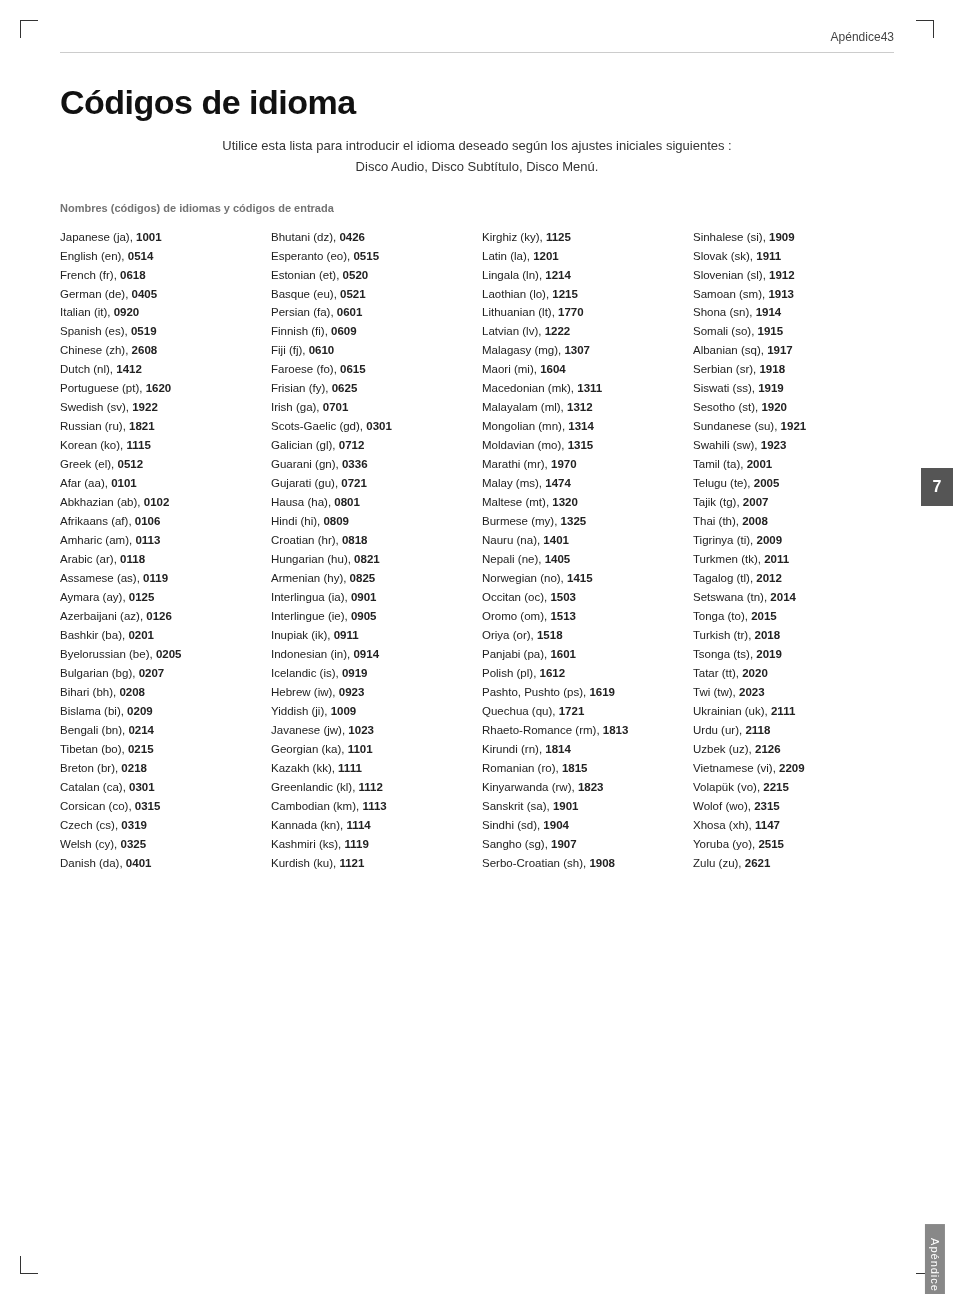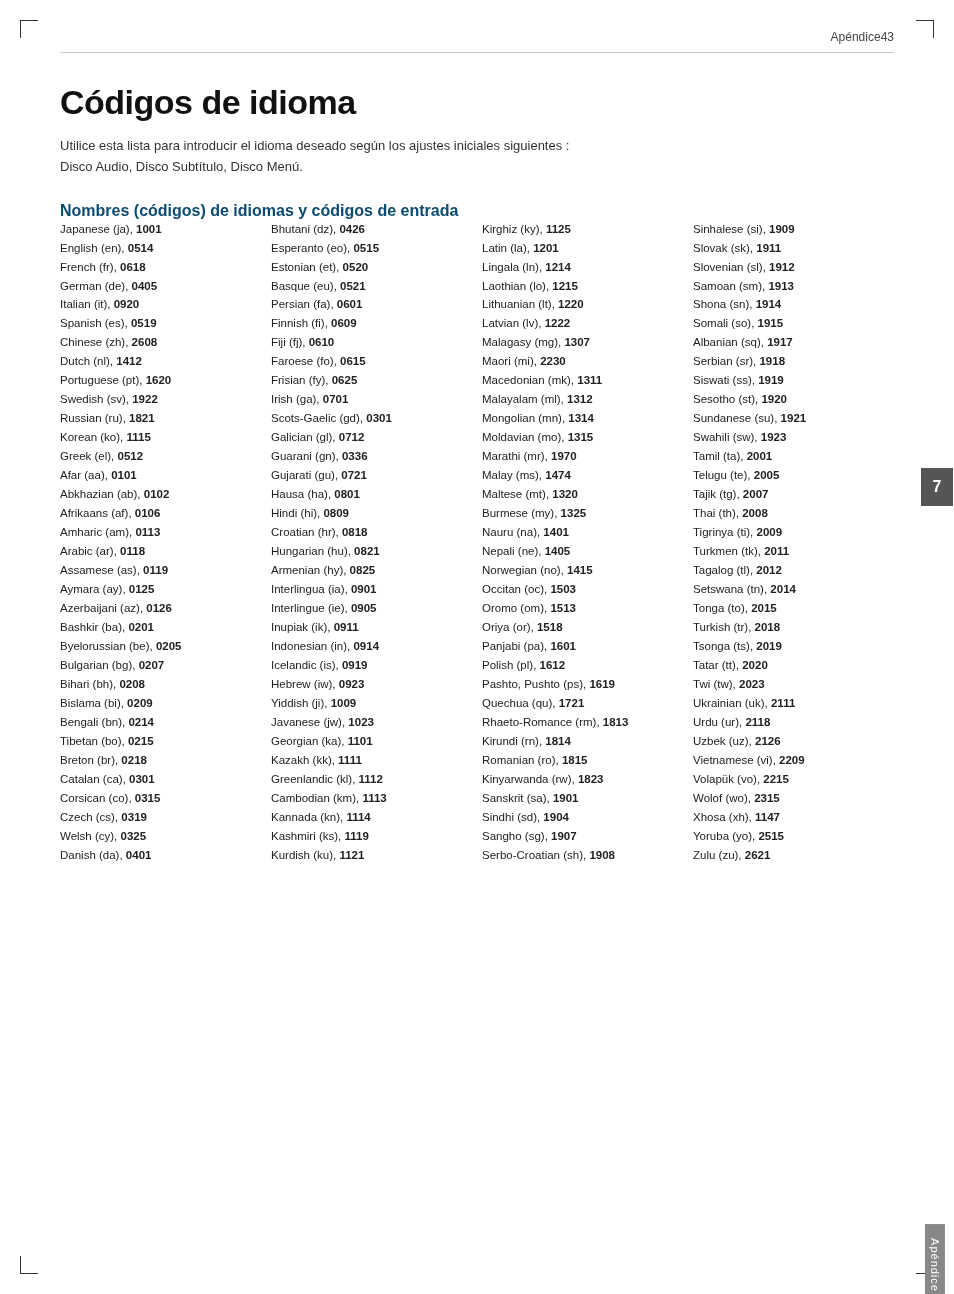--- a/index.html
+++ b/index.html
@@ -92,28 +92,29 @@
       color: #111;
       letter-spacing: -0.5px;
     }
 
     
     .intro-text {
       font-size: 13px;
       color: #333;
       margin-bottom: 24px;
       line-height: 1.6;
+      text-align: center;
     }
 
     
     .section-heading {
-      font-size: 16px;
+      font-size: 11px;
       font-weight: bold;
-      margin-bottom: 0;
-      color: #0c4a6e;
+      margin-bottom: 14px;
+      color: #737373;
     }
 
     
     .lang-grid {
       display: grid;
       grid-template-columns: repeat(4, 1fr);
       gap: 0 10px;
     }
 
     .lang-column {
@@ -226,24 +227,24 @@
         <p class="lang-entry">Cambodian (km), <b>1113</b></p>
         <p class="lang-entry">Kannada (kn), <b>1114</b></p>
         <p class="lang-entry">Kashmiri (ks), <b>1119</b></p>
         <p class="lang-entry">Kurdish (ku), <b>1121</b></p>
       </div>
       <div class="lang-column">
         <p class="lang-entry">Kirghiz (ky), <b>1125</b></p>
         <p class="lang-entry">Latin (la), <b>1201</b></p>
         <p class="lang-entry">Lingala (ln), <b>1214</b></p>
         <p class="lang-entry">Laothian (lo), <b>1215</b></p>
-        <p class="lang-entry">Lithuanian (lt), <b>1220</b></p>
+        <p class="lang-entry">Lithuanian (lt), <b>1770</b></p>
         <p class="lang-entry">Latvian (lv), <b>1222</b></p>
         <p class="lang-entry">Malagasy (mg), <b>1307</b></p>
-        <p class="lang-entry">Maori (mi), <b>2230</b></p>
+        <p class="lang-entry">Maori (mi), <b>1604</b></p>
         <p class="lang-entry">Macedonian (mk), <b>1311</b></p>
         <p class="lang-entry">Malayalam (ml), <b>1312</b></p>
         <p class="lang-entry">Mongolian (mn), <b>1314</b></p>
         <p class="lang-entry">Moldavian (mo), <b>1315</b></p>
         <p class="lang-entry">Marathi (mr), <b>1970</b></p>
         <p class="lang-entry">Malay (ms), <b>1474</b></p>
         <p class="lang-entry">Maltese (mt), <b>1320</b></p>
         <p class="lang-entry">Burmese (my), <b>1325</b></p>
         <p class="lang-entry">Nauru (na), <b>1401</b></p>
         <p class="lang-entry">Nepali (ne), <b>1405</b></p>

